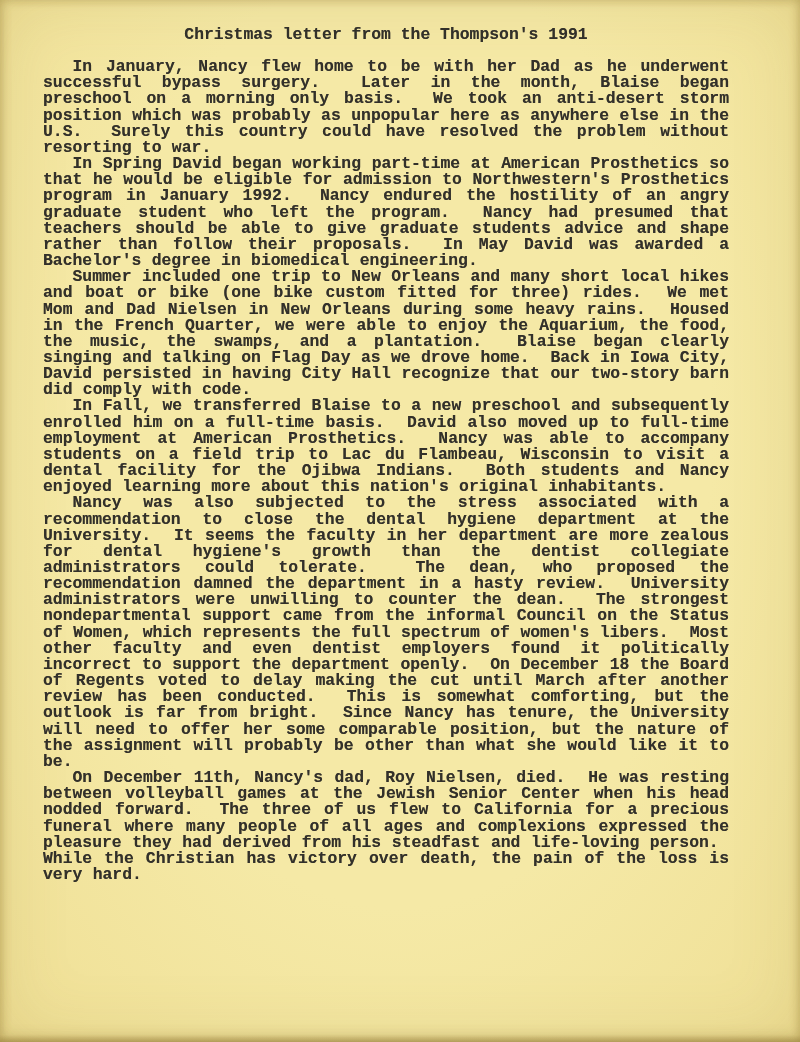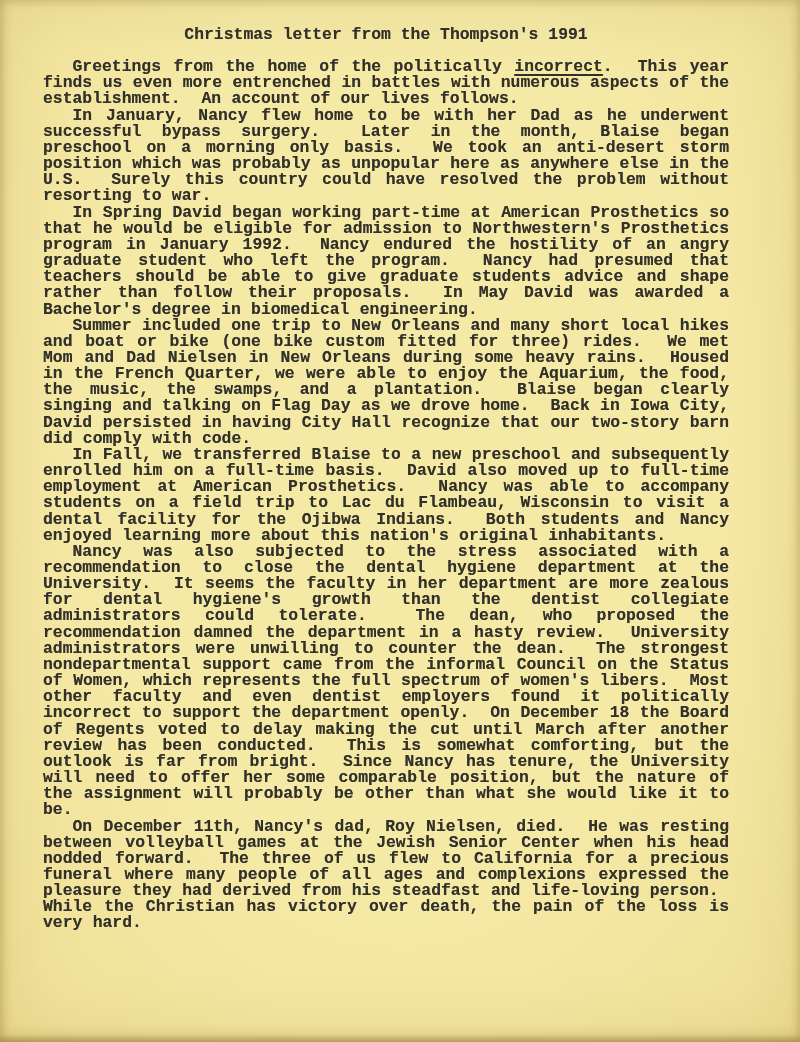--- a/index.html
+++ b/index.html
@@ -60,21 +60,20 @@
     text-underline-offset: 2.5px;
   }
 </style>
 </head>
 <body>
 
 <div class="page" style="--paper: #f5e9a6; --ink: #32302a;">
   <div class="letter">
     <h1 class="title">Christmas letter from the Thompson's 1991</h1>
     <div>
-        <p class="para"><span>Greetings from the home of the politically </span><span class="underline">incorrect</span><span>.&nbsp; This year finds us even more entrenched in battles with numerous aspects of the establishment.&nbsp; An account of our lives follows.</span></p>
         <p class="para"><span>In January, Nancy flew home to be with her Dad as he underwent successful bypass surgery.&nbsp; Later in the month, Blaise began preschool on a morning only basis.&nbsp; We took an anti-desert storm position which was probably as unpopular here as anywhere else in the U.S.&nbsp; Surely this country could have resolved the problem without resorting to war.</span></p>
         <p class="para"><span>In Spring David began working part-time at American Prosthetics so that he would be eligible for admission to Northwestern's Prosthetics program in January 1992.&nbsp; Nancy endured the hostility of an angry graduate student who left the program.&nbsp; Nancy had presumed that teachers should be able to give graduate students advice and shape rather than follow their proposals.&nbsp; In May David was awarded a Bachelor's degree in biomedical engineering.</span></p>
         <p class="para"><span>Summer included one trip to New Orleans and many short local hikes and boat or bike (one bike custom fitted for three) rides.&nbsp; We met Mom and Dad Nielsen in New Orleans during some heavy rains.&nbsp; Housed in the French Quarter, we were able to enjoy the Aquarium, the food, the music, the swamps, and a plantation.&nbsp; Blaise began clearly singing and talking on Flag Day as we drove home.&nbsp; Back in Iowa City, David persisted in having City Hall recognize that our two-story barn did comply with code.</span></p>
         <p class="para"><span>In Fall, we transferred Blaise to a new preschool and subsequently enrolled him on a full-time basis.&nbsp; David also moved up to full-time employment at American Prosthetics.&nbsp; Nancy was able to accompany students on a field trip to Lac du Flambeau, Wisconsin to visit a dental facility for the Ojibwa Indians.&nbsp; Both students and Nancy enjoyed learning more about this nation's original inhabitants.</span></p>
         <p class="para"><span>Nancy was also subjected to the stress associated with a recommendation to close the dental hygiene department at the University.&nbsp; It seems the faculty in her department are more zealous for dental hygiene's growth than the dentist collegiate administrators could tolerate.&nbsp; The dean, who proposed the recommendation damned the department in a hasty review.&nbsp; University administrators were unwilling to counter the dean.&nbsp; The strongest nondepartmental support came from the informal Council on the Status of Women, which represents the full spectrum of women's libers.&nbsp; Most other faculty and even dentist employers found it politically incorrect to support the department openly.&nbsp; On December 18 the Board of Regents voted to delay making the cut until March after another review has been conducted.&nbsp; This is somewhat comforting, but the outlook is far from bright.&nbsp; Since Nancy has tenure, the University will need to offer her some comparable position, but the nature of the assignment will probably be other than what she would like it to be.</span></p>
         <p class="para"><span>On December 11th, Nancy's dad, Roy Nielsen, died.&nbsp; He was resting between volleyball games at the Jewish Senior Center when his head nodded forward.&nbsp; The three of us flew to California for a precious funeral where many people of all ages and complexions expressed the pleasure they had derived from his steadfast and life-loving person.&nbsp; While the Christian has victory over death, the pain of the loss is very hard.</span></p>
       </div>
   </div>
 </div>
 

